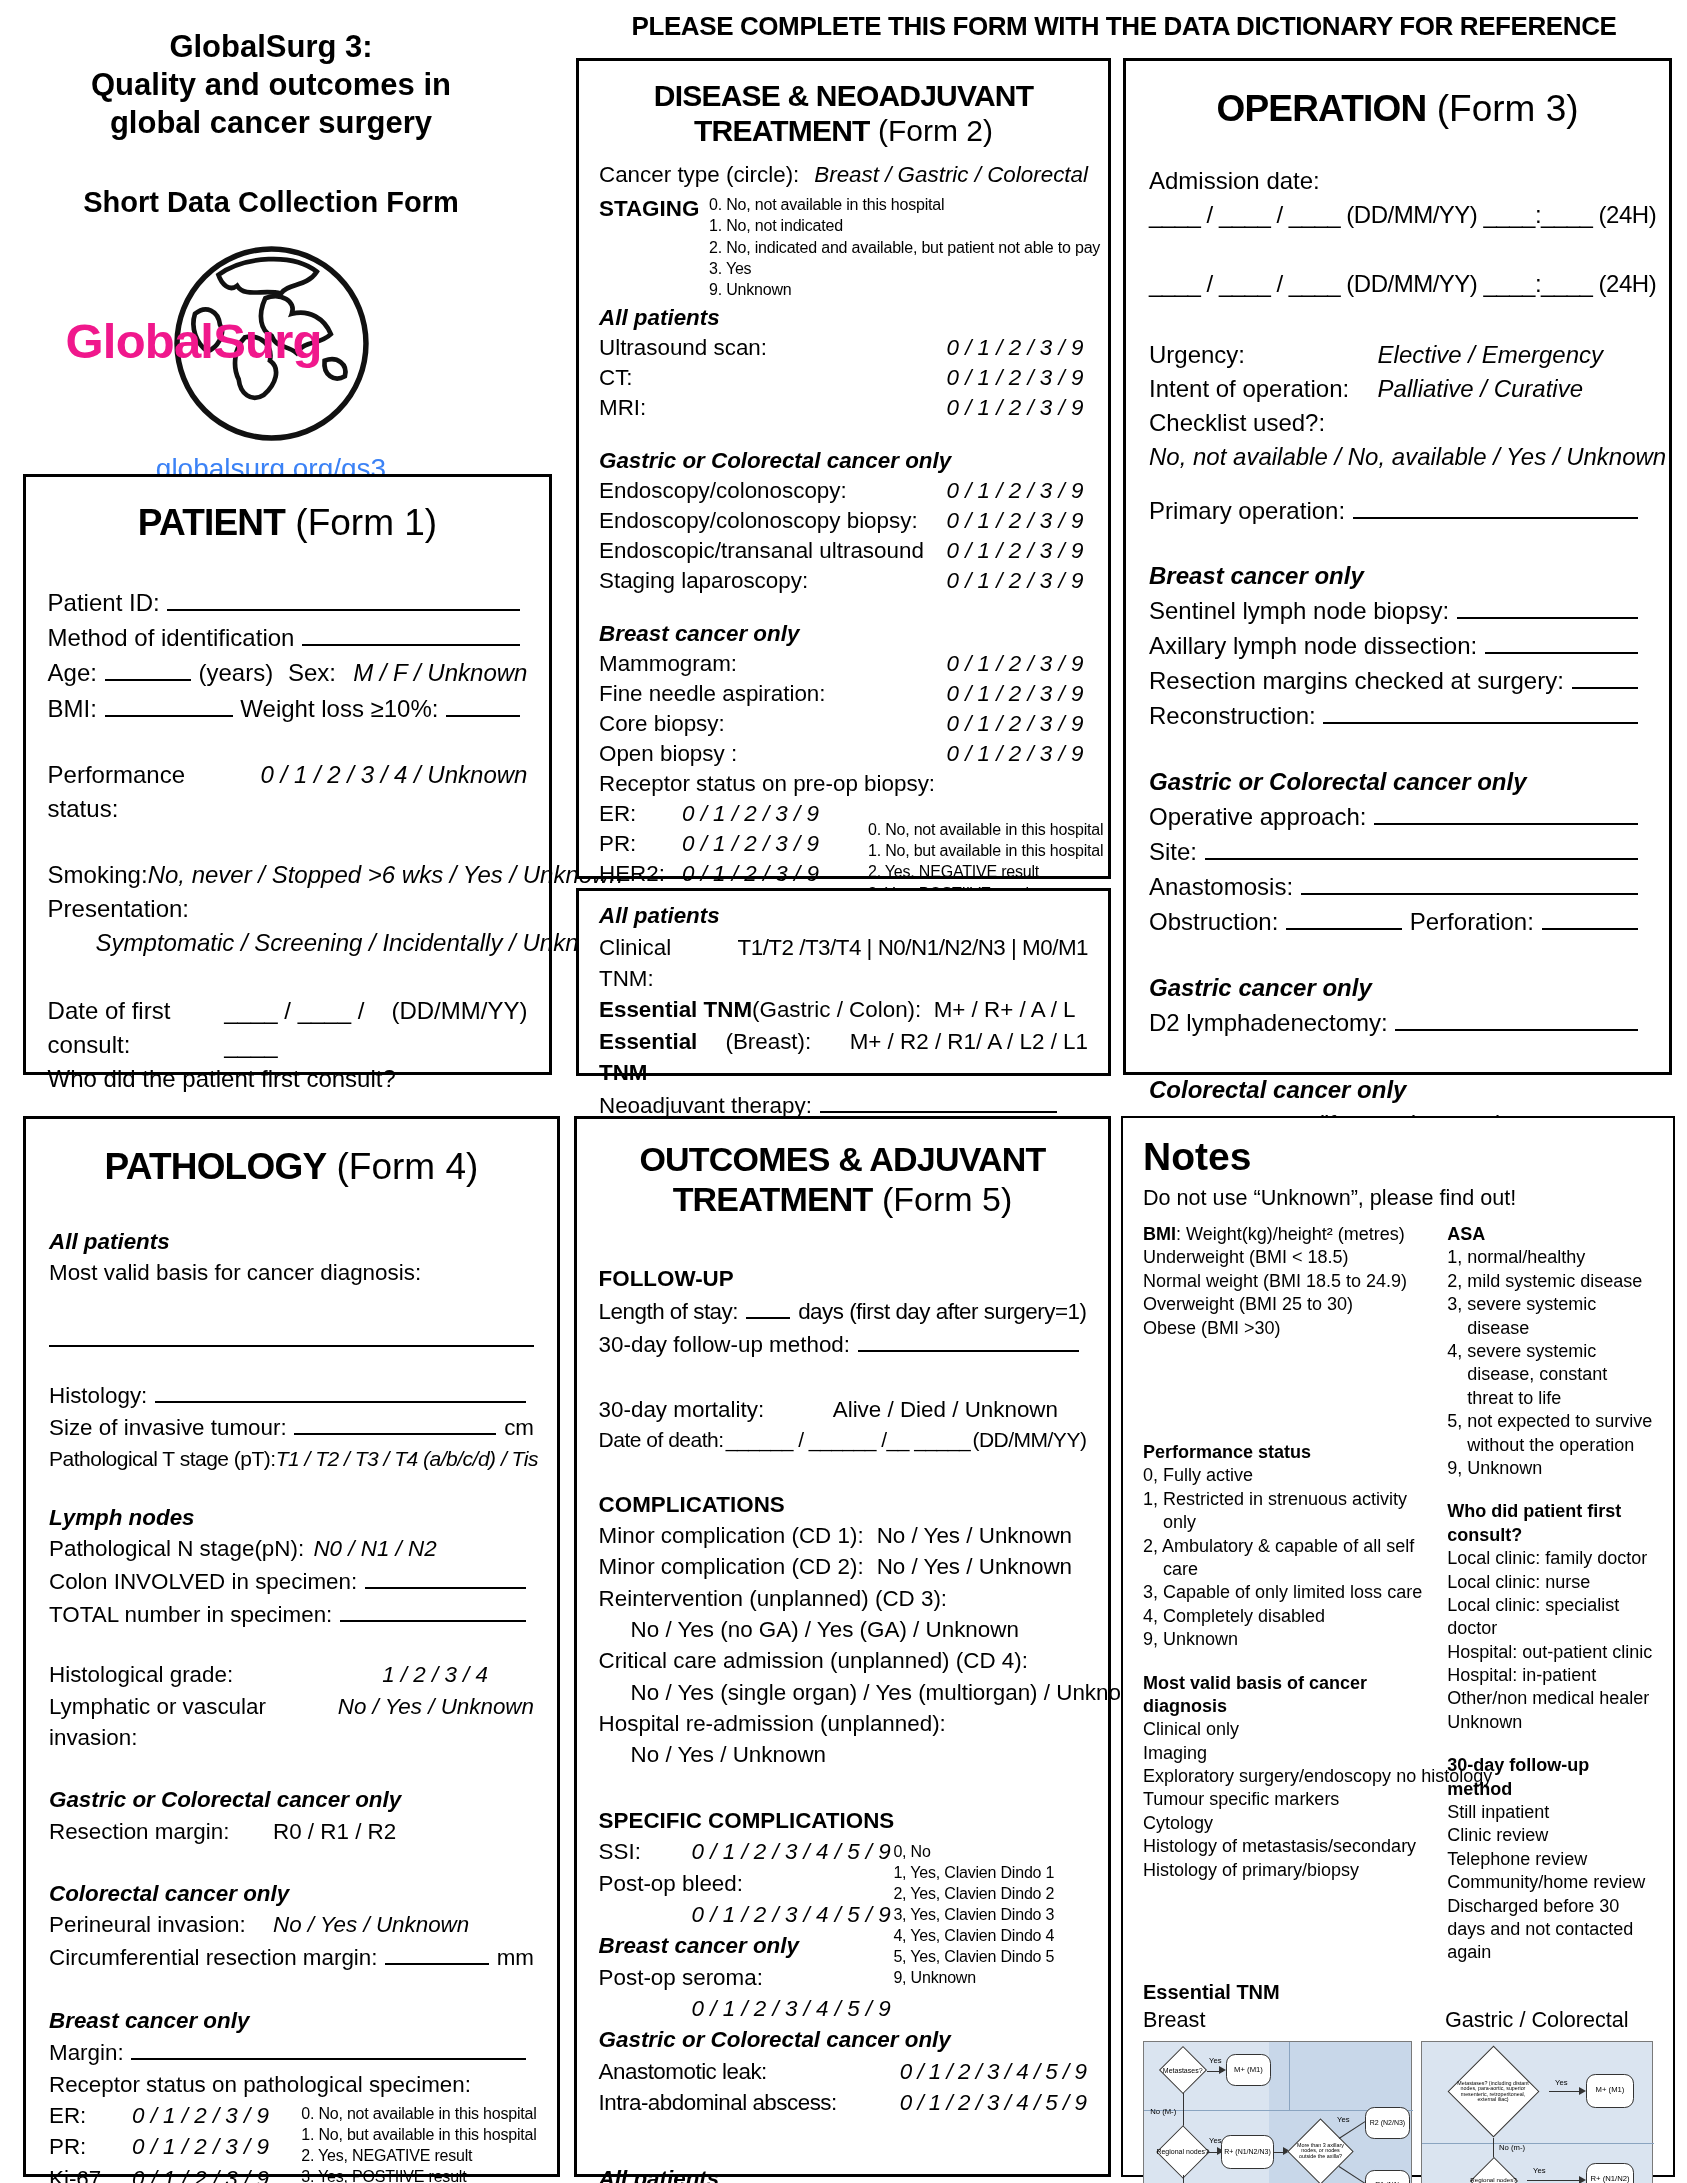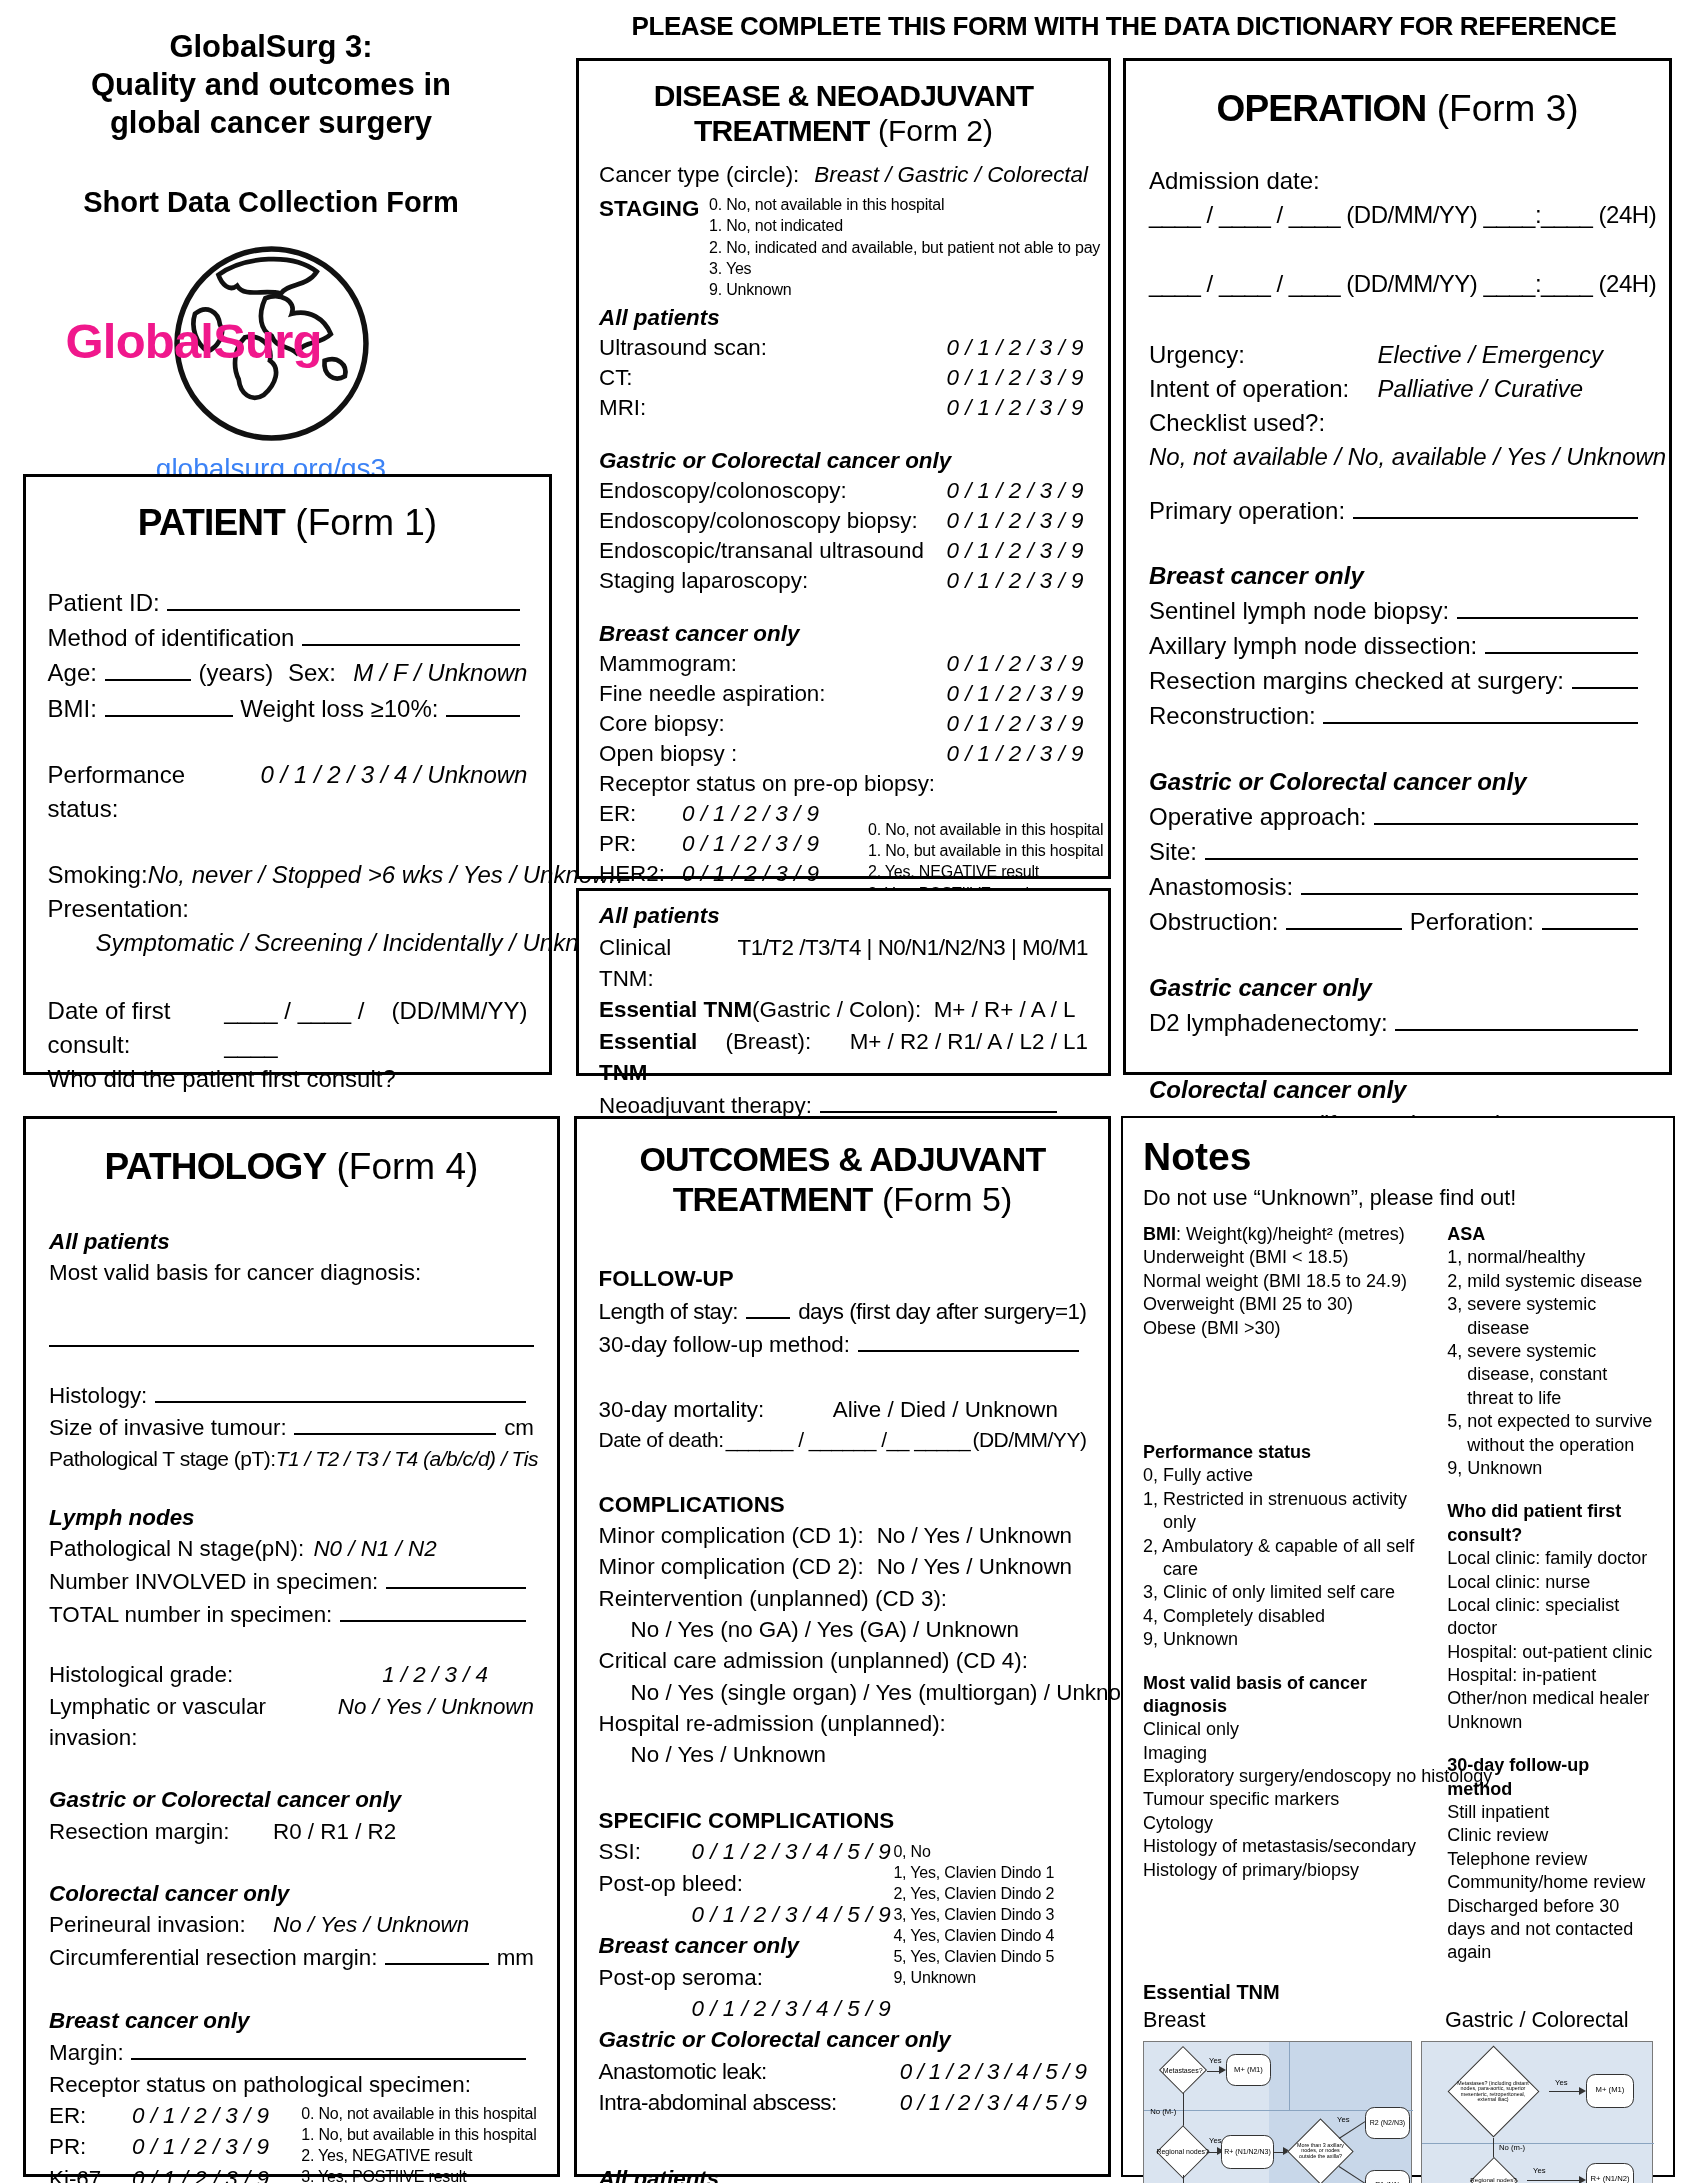--- a/index.html
+++ b/index.html
@@ -382,21 +382,21 @@
       <span class="opt">T1 / T2 / T3 / T4 (a/b/c/d) / Tis</span>
     </div>
     <div style="height:29px;"></div>
     <div class="bi">Lymph nodes</div>
     <div class="r">
       <span>Pathological N stage(pN):</span>
       <span style="width:9.3px;"></span>
       <span class="opt">N0 / N1 / N2</span>
     </div>
     <div class="r">
-      <span>Number INVOLVED in specimen:</span>
+      <span>Colon INVOLVED in specimen:</span>
       <span class="fill"></span>
     </div>
     <div class="r">
       <span>TOTAL number in specimen:</span>
       <span class="fill"></span>
     </div>
     <div style="height:29px;"></div>
     <div class="r between" style="padding-right:46px;">
       <span>Histological grade:</span>
       <span class="opt">1  /  2  /  3  /  4</span>
@@ -555,21 +555,21 @@
             <div>Overweight (BMI 25 to 30)</div>
             <div>Obese (BMI &gt;30)</div>
           </div>
         <div style="height:101px;"></div>
         <div class="b">Performance status</div>
         <div>
 
         <div class="hang">0, Fully active</div>
             <div class="hang">1, Restricted in strenuous activity only</div>
             <div class="hang">2, Ambulatory &amp; capable of all self care</div>
-            <div class="hang">3, Clinic of only limited self care</div>
+            <div class="hang">3, Capable of only limited loss care</div>
             <div class="hang">4, Completely disabled</div>
             <div class="hang">9, Unknown</div>
           </div>
         <div style="height:20px;"></div>
         <div class="b">Most valid basis of cancer diagnosis</div>
         <div>
 
         <div class="nw">Clinical only</div>
             <div class="nw">Imaging</div>
             <div class="nw">Exploratory surgery/endoscopy no histology</div>

